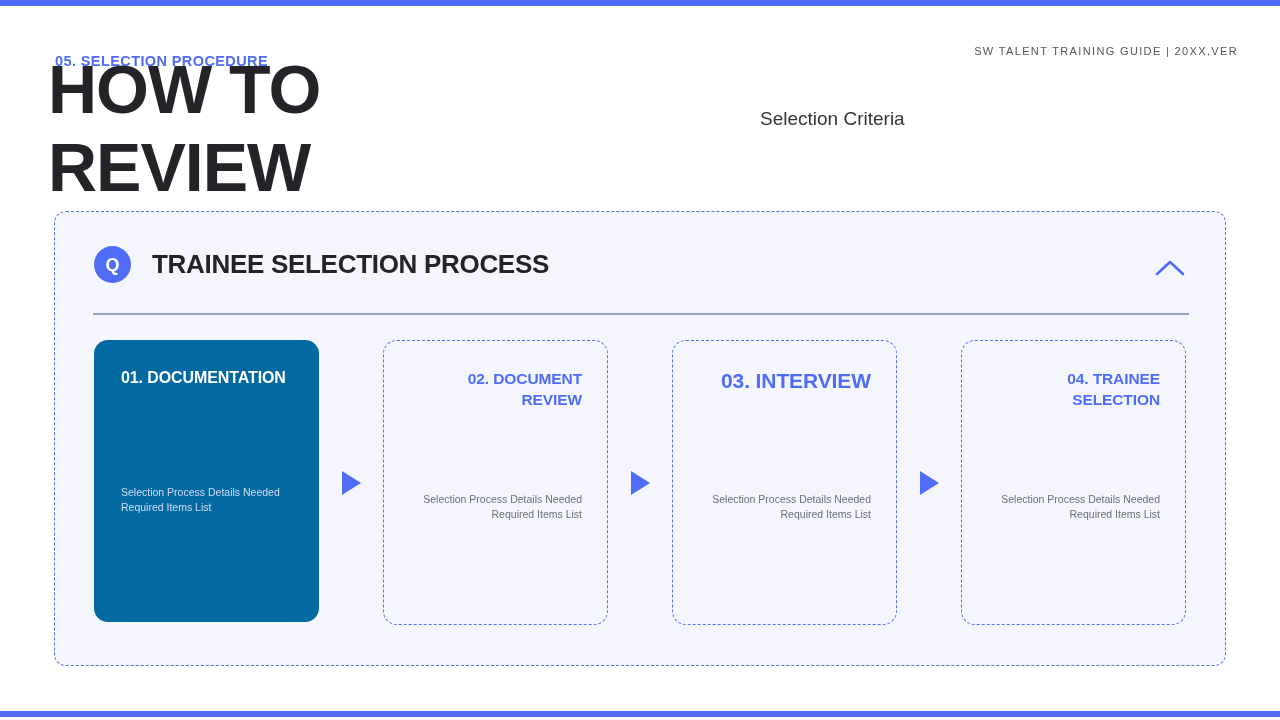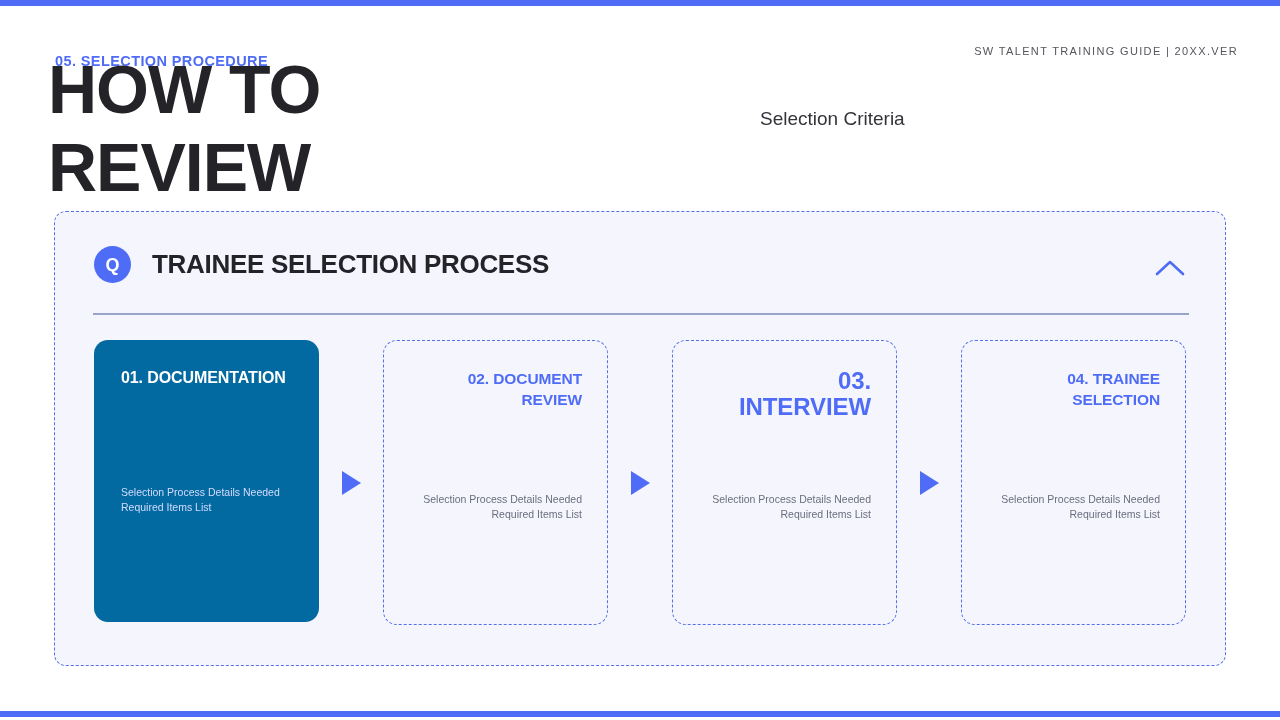--- a/index.html
+++ b/index.html
@@ -96,21 +96,21 @@
     border: 1.5px dashed #5570e8;
     padding-left: 29px;
     text-align: right;
   }
   .card-title {
     font-size: 15.5px; font-weight: bold; line-height: 21px;
     letter-spacing: -0.1px;
   }
   .card.filled .card-title { color: #ffffff; font-size: 16px; }
   .card.outline .card-title { color: #4f6cf7; }
-  .card.outline.big .card-title { font-size: 24px; line-height: 26px; }
+  .card.outline.big .card-title { font-size: 21px; line-height: 26px; }
   .card-body {
     margin-top: auto; margin-bottom: 83px;
     font-size: 10.5px; line-height: 14.5px;
   }
   .card.filled .card-body { color: #d3dcfd; margin-bottom: 88px; }
   .card.outline .card-body { color: #6a6d7d; }
 
   .arrow-gap {
     width: 64px; height: 285px;
     display: flex; align-items: center; justify-content: center;

